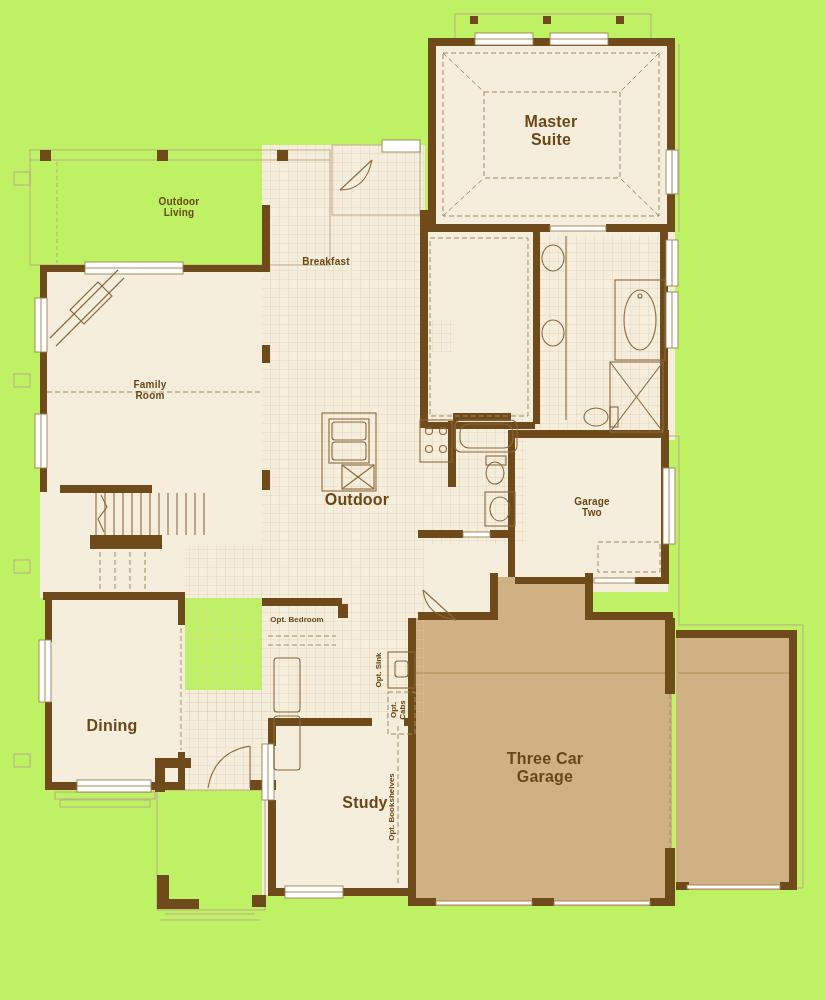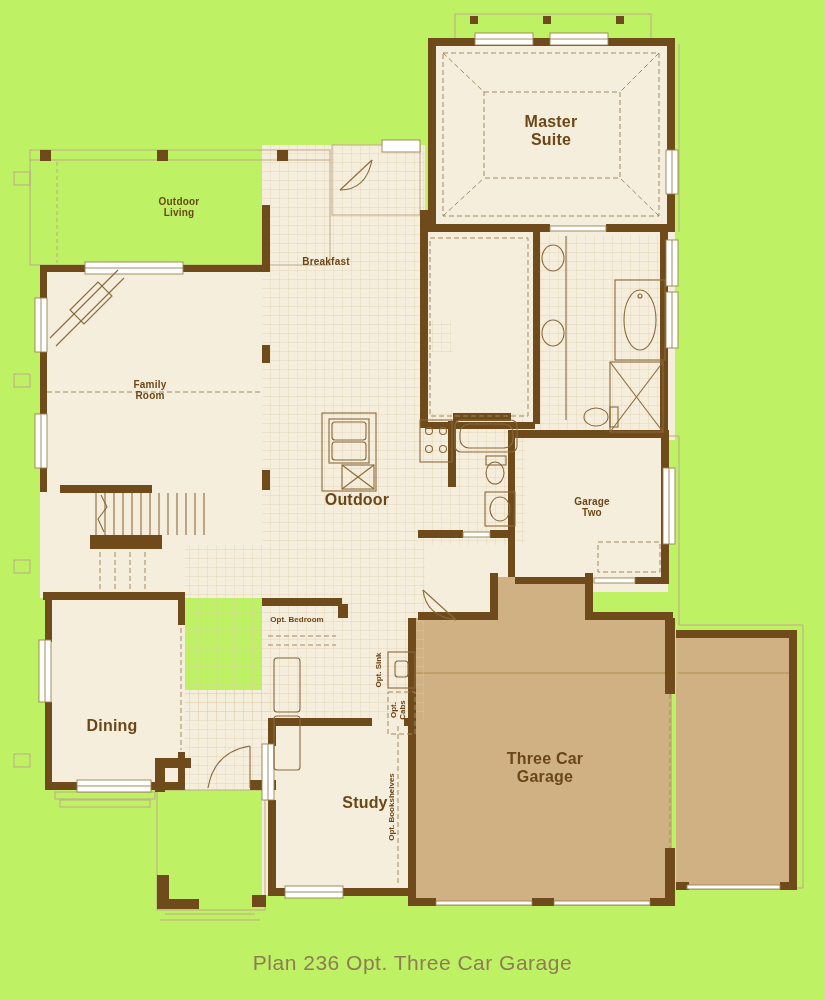--- a/index.html
+++ b/index.html
@@ -334,14 +334,13 @@
   <div class="plan-label big" style="left:341px;top:803px;margin-left:24px;">Study</div>
   <div class="plan-label big" style="left:545px;top:768px;">Three Car
 Garage</div>
 
   <div class="plan-label small" style="left:297px;top:620px;">Opt. Bedroom</div>
   <div class="plan-label small vert" style="left:379px;top:670px;">Opt. Sink</div>
   <div class="plan-label small vert" style="left:399px;top:710px;">Opt.
 Cabs</div>
   <div class="plan-label small vert" style="left:392px;top:807px;">Opt. Bookshelves</div>
 
-  <div class="caption">Plan 236 Opt. Three Car Garage</div>
 </div>
 
 </body></html>

